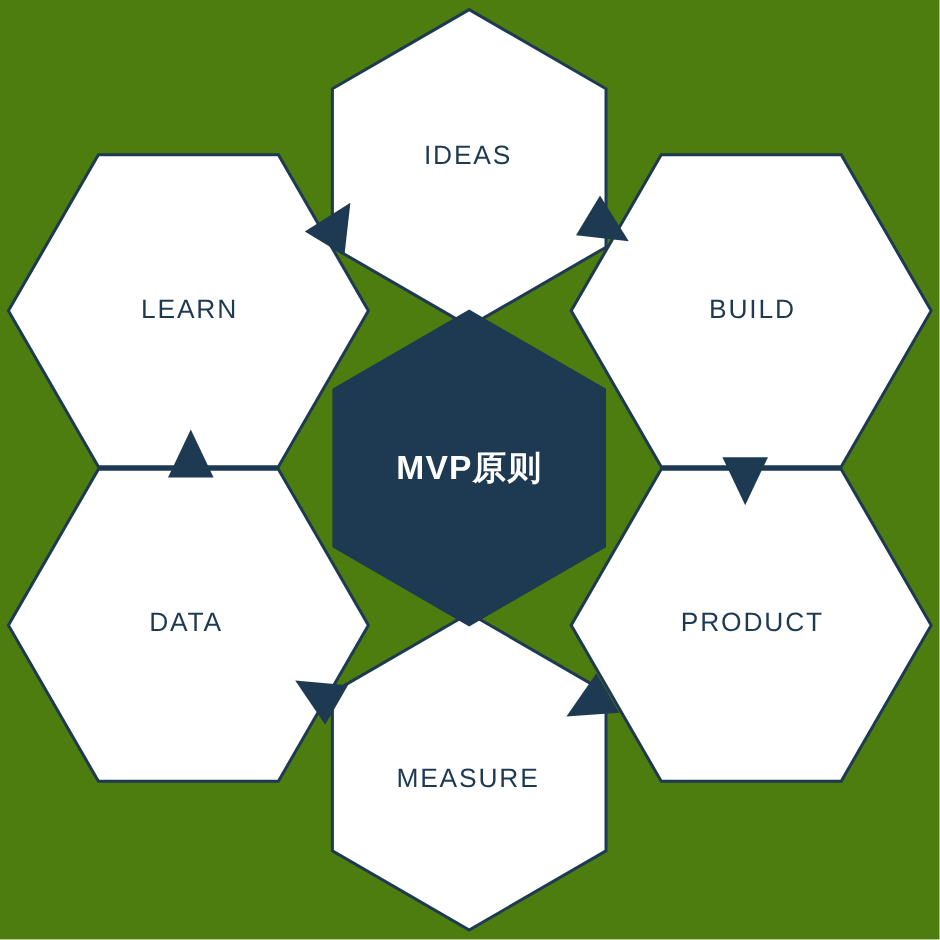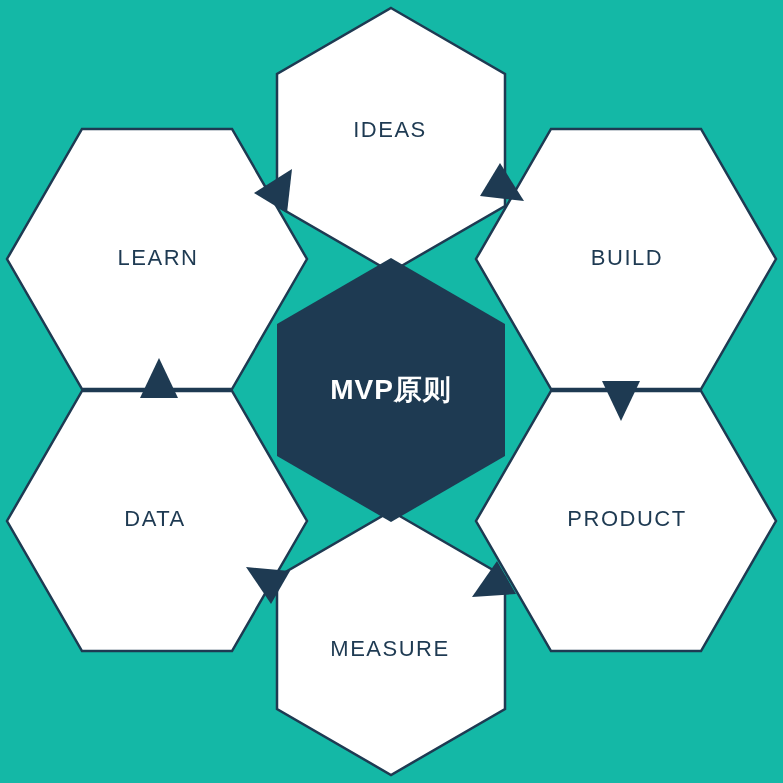--- a/index.html
+++ b/index.html
@@ -4,21 +4,21 @@
 <style>
   html, body {
     margin: 0;
     padding: 0;
     background: #ffffff;
   }
   .stage {
     position: relative;
     width: 783px;
     height: 783px;
-    background: #14b8a6;
+    background: #4d7c0f;
     font-family: "Liberation Sans", sans-serif;
     overflow: hidden;
   }
   svg { display: block; }
   .hex {
     fill: #ffffff;
     stroke: #1e3a52;
     stroke-width: 2.5;
     stroke-linejoin: miter;
   }

